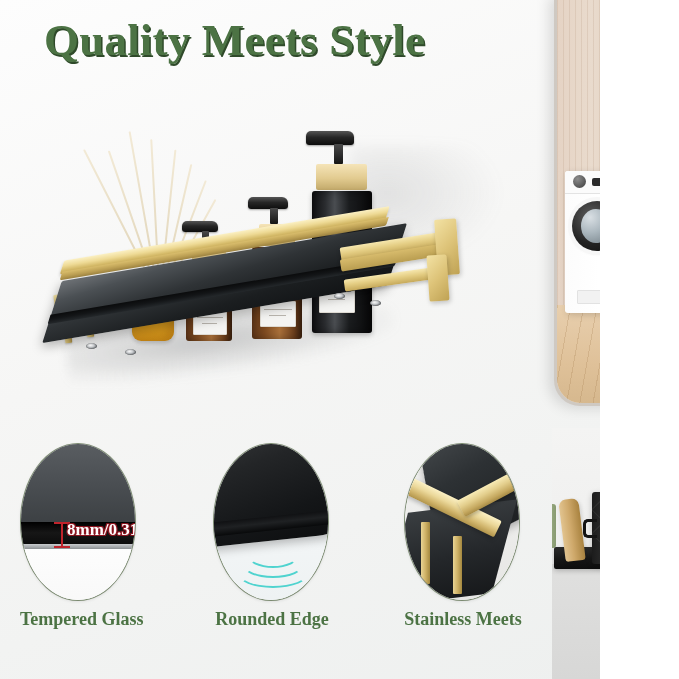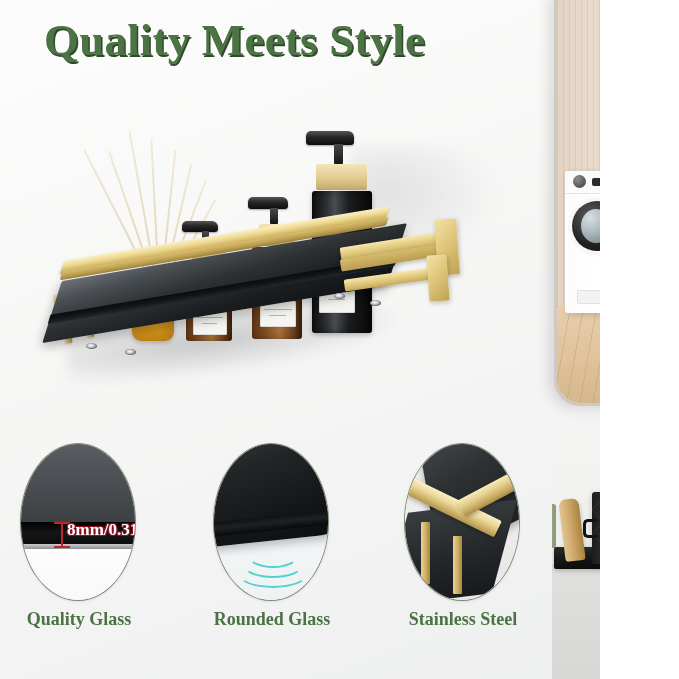--- a/index.html
+++ b/index.html
@@ -404,53 +404,53 @@
       <div class="c1-top"></div>
       <div class="c1-band"></div>
       <div class="c1-shine"></div>
       <div class="c1-base"></div>
       <div class="c1-dim-t"></div>
       <div class="c1-dim"></div>
       <div class="c1-dim-b"></div>
       <div class="c1-text">8mm/0.31″</div>
     </div>
     <div class="feat-label">
-      <div>Quality Glass</div>
+      <div>Tempered Glass</div>
     </div>
   </div>
 
   <div class="feature" style="left:213px;top:443px;">
     <div class="circle">
       <div class="c2-bg"></div>
       <div class="c2-corner">
         <div class="c2-hl"></div>
       </div>
       <div class="c2-edge"></div>
       <div class="arc" style="left:33px;top:98px;width:48px;height:22px;"></div>
       <div class="arc" style="left:28px;top:106px;width:58px;height:24px;"></div>
       <div class="arc" style="left:23px;top:114px;width:68px;height:26px;"></div>
     </div>
     <div class="feat-label">
-      <div>Rounded Glass</div>
+      <div>Rounded Edge</div>
     </div>
   </div>
 
   <div class="feature" style="left:404px;top:443px;">
     <div class="circle">
       <div class="c3-bg"></div>
       <div class="c3-white"></div>
       <div class="c3-glass"></div>
       <div class="c3-glass2"></div>
       <div class="c3-post" style="left:16px;top:78px;height:62px;"></div>
       <div class="c3-post" style="left:48px;top:92px;height:58px;"></div>
       <div class="c3-railA"></div>
       <div class="c3-railB"></div>
     </div>
     <div class="feat-label">
-      <div>Stainless Steel</div>
+      <div>Stainless Meets</div>
     </div>
   </div>
 
   <div class="prop-scene">
     <div class="prop-wall"></div>
     <div class="prop-counter"></div>
     <div class="prop-green-left"></div>
     <div class="prop-tray"></div>
     <div class="brush-head"></div>
     <div class="brush-handle"></div>

